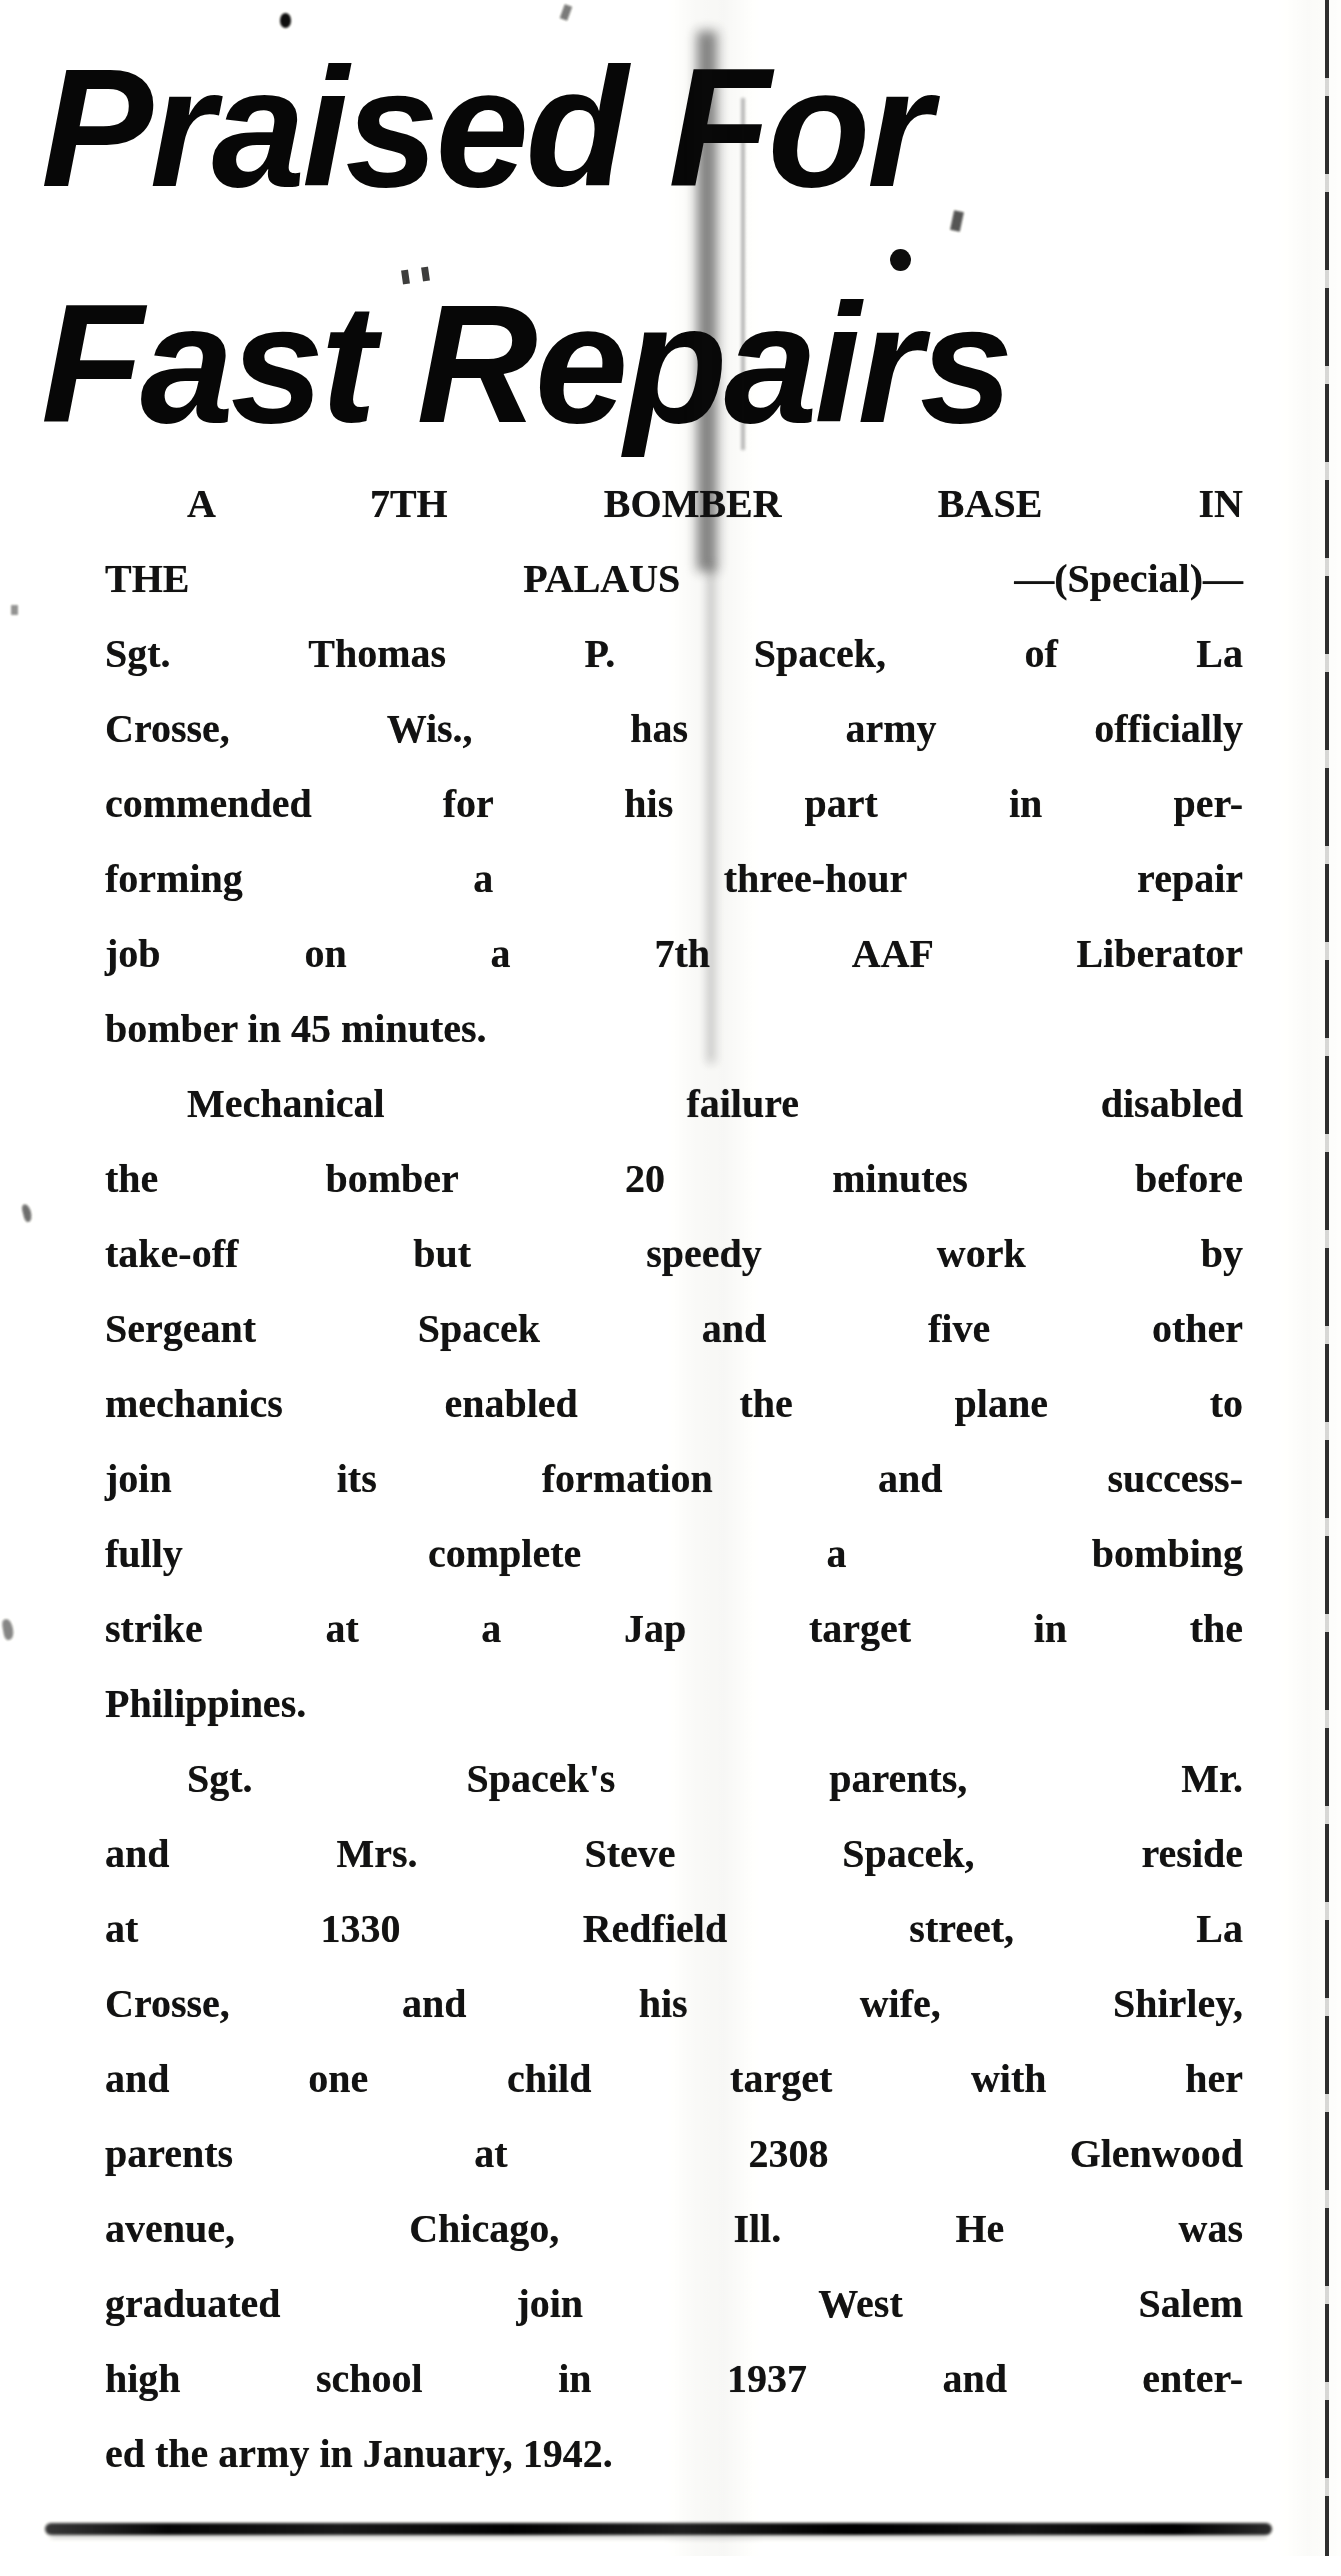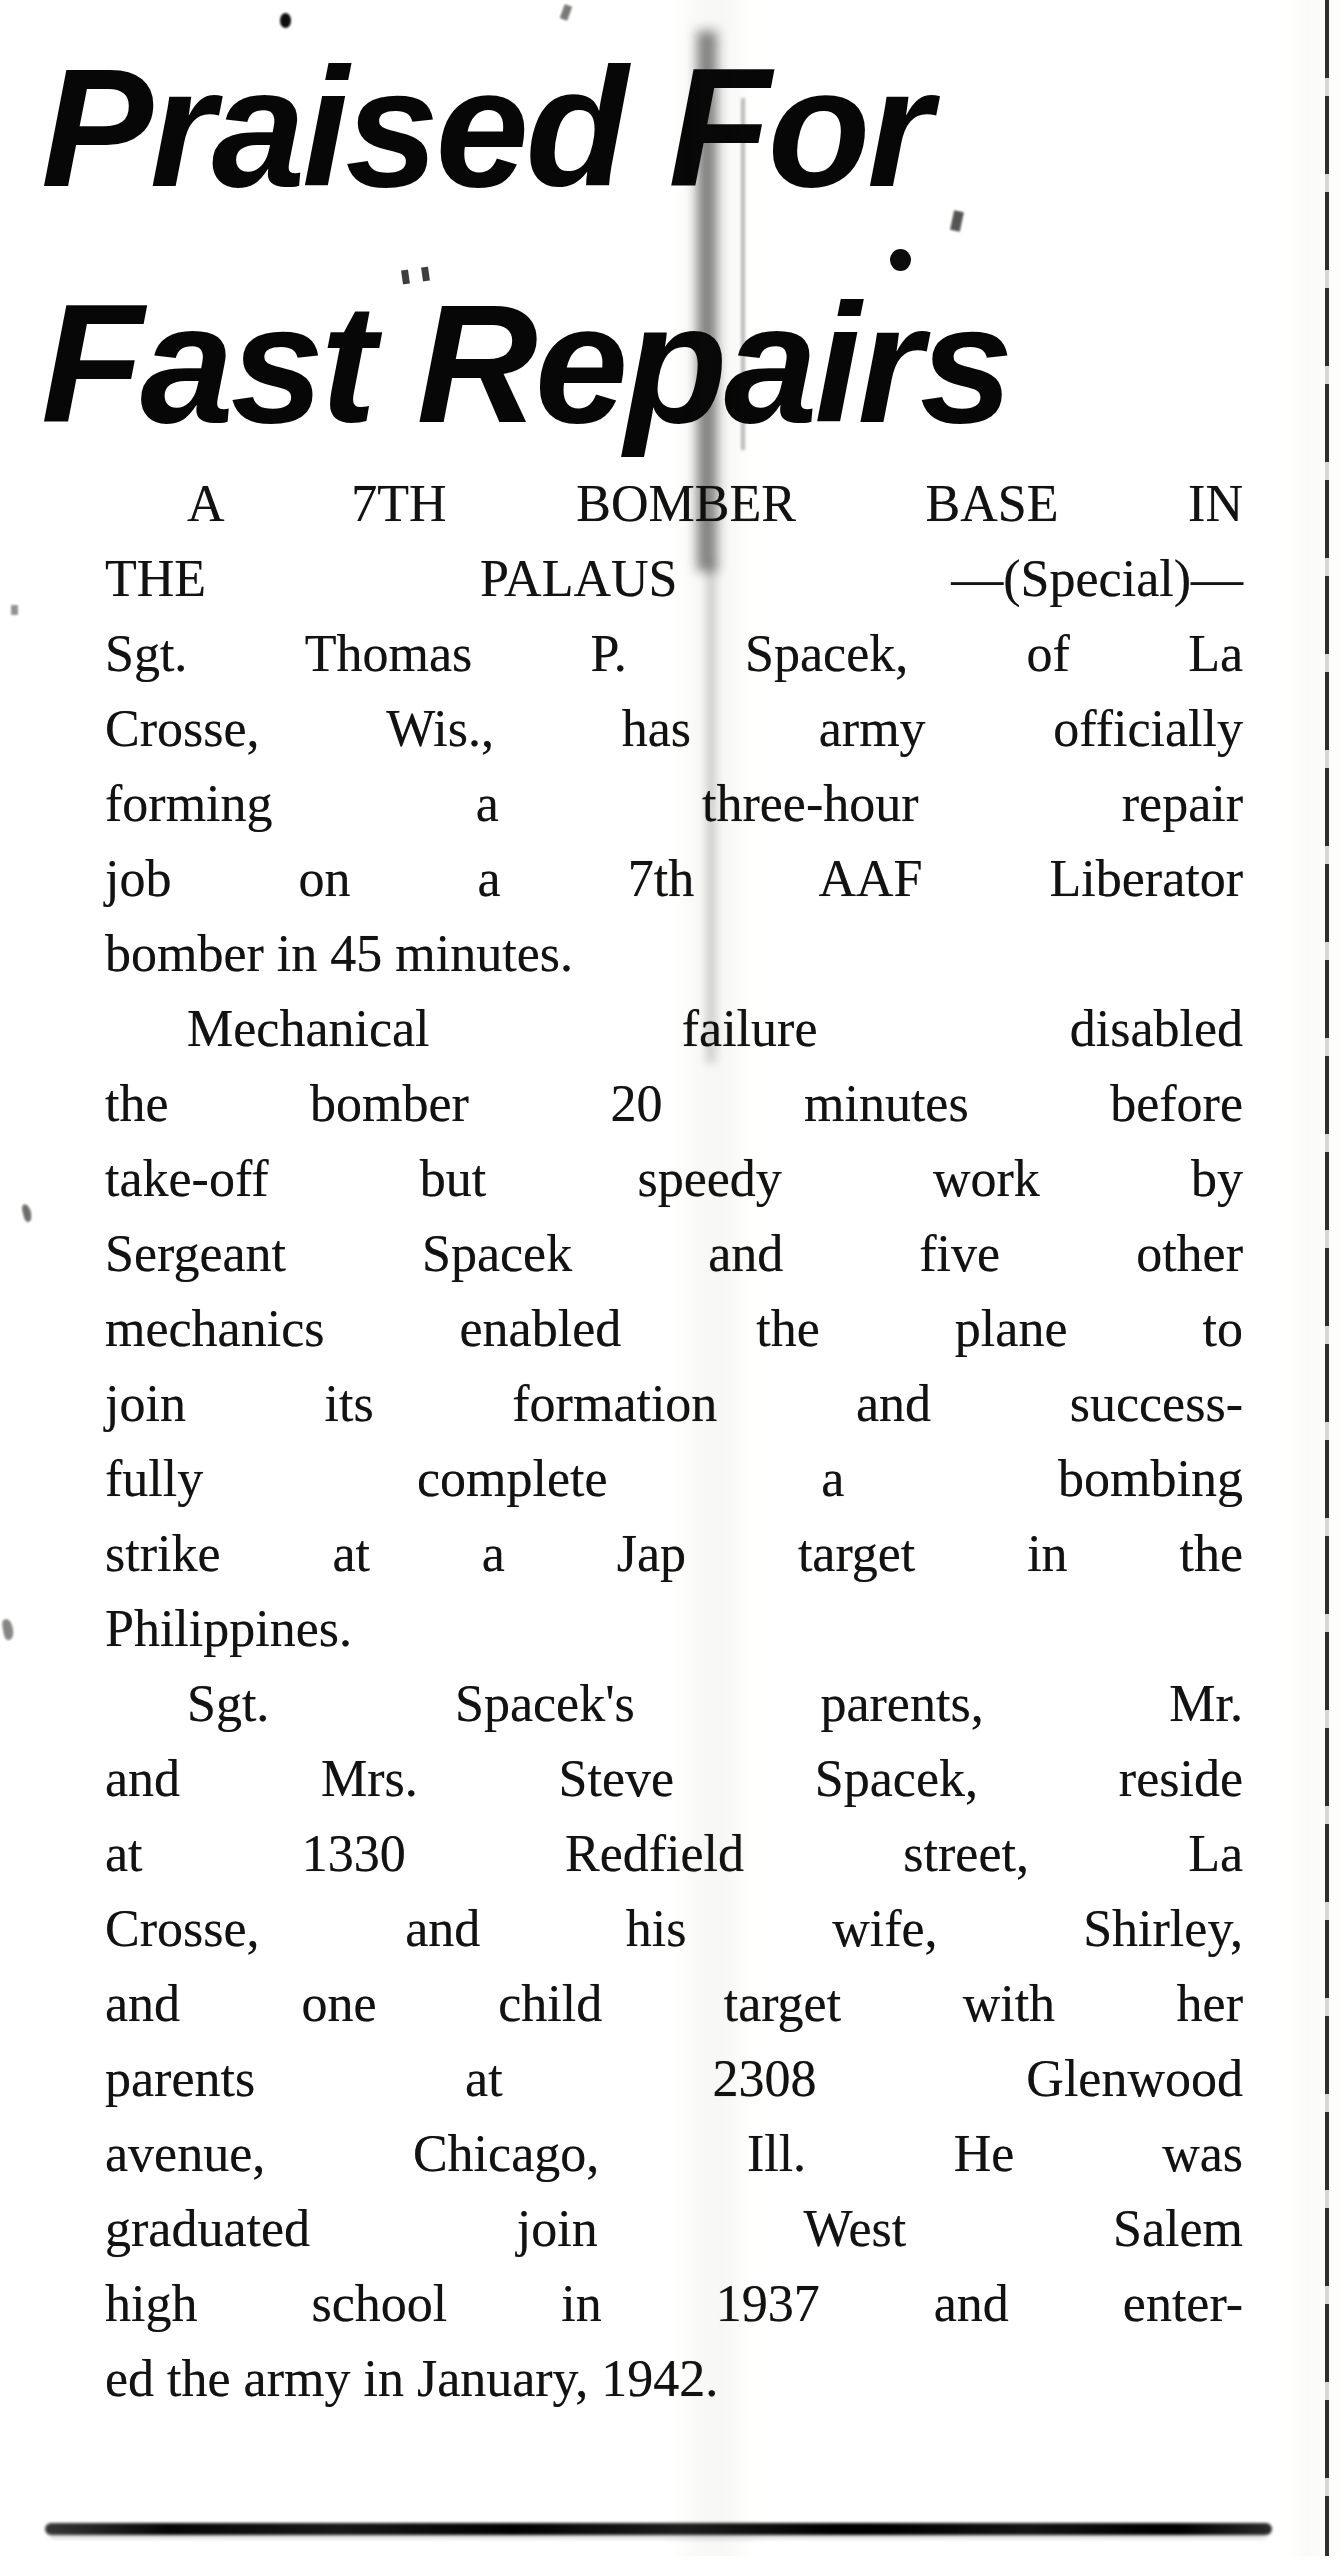--- a/index.html
+++ b/index.html
@@ -31,22 +31,22 @@
     filter: blur(0.5px);
     white-space: nowrap;
   }
   .hl-line { display: block; }
   .article-body {
     position: absolute;
     left: 105px;
     top: 466px;
     width: 1138px;
     font-family: "Liberation Serif", "DejaVu Serif", serif;
-    font-weight: 400;
-    font-size: 52px;
+    font-weight: 700;
+    font-size: 40px;
     line-height: 75px;
     color: #161616;
     filter: blur(0.3px);
     text-shadow: 0 0 0.8px rgba(0,0,0,0.55);
   }
   .para { margin: 0; }
   .line {
     text-align: justify;
     text-align-last: justify;
     height: 75px;
@@ -101,20 +101,21 @@
     <span class="hl-line">Praised For</span>
     <span class="hl-line">Fast Repairs</span>
   </h1>
 
   <div class="article-body">
       <div class="para">
         <div class="line first">A 7TH BOMBER BASE IN</div>
         <div class="line">THE PALAUS —(Special)—</div>
         <div class="line">Sgt. Thomas P. Spacek, of La</div>
         <div class="line">Crosse, Wis., has army officially</div>
+        <div class="line">commended for his part in per-</div>
         <div class="line">forming a three-hour repair</div>
         <div class="line">job on a 7th AAF Liberator</div>
         <div class="line lastline">bomber in 45 minutes.</div>
       </div>
       <div class="para">
         <div class="line first">Mechanical failure disabled</div>
         <div class="line">the bomber 20 minutes before</div>
         <div class="line">take-off but speedy work by</div>
         <div class="line">Sergeant Spacek and five other</div>
         <div class="line">mechanics enabled the plane to</div>

